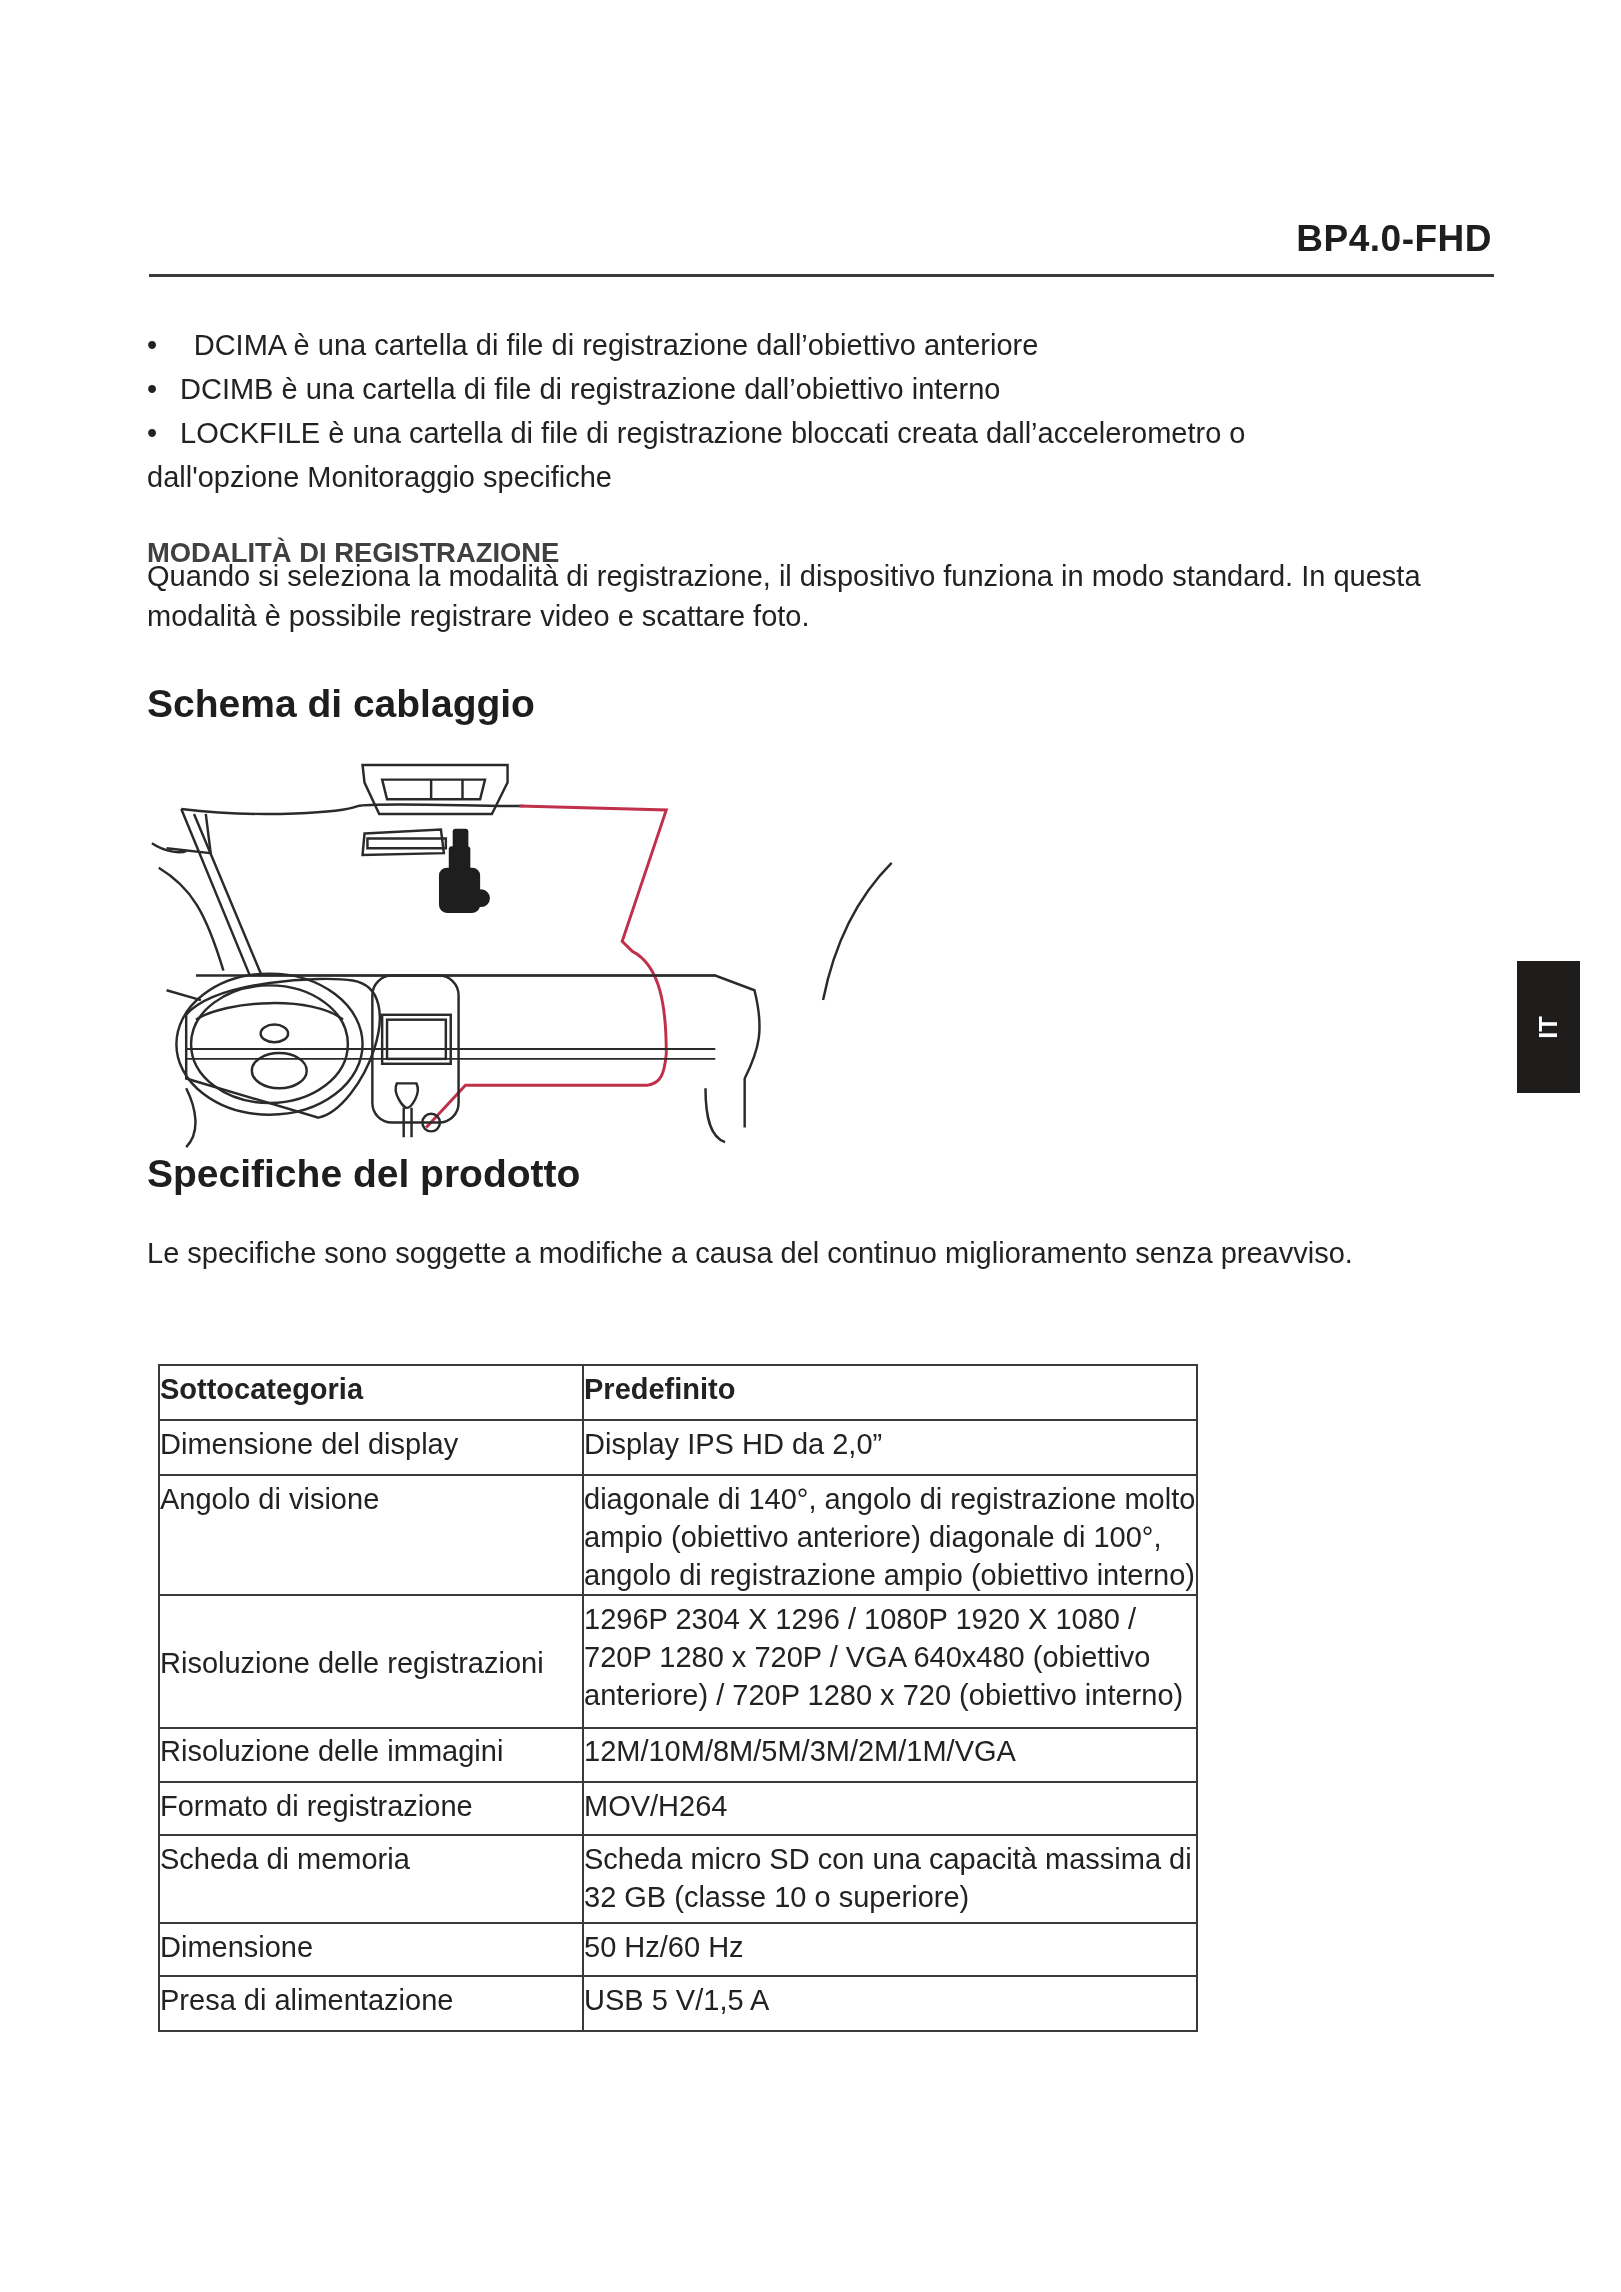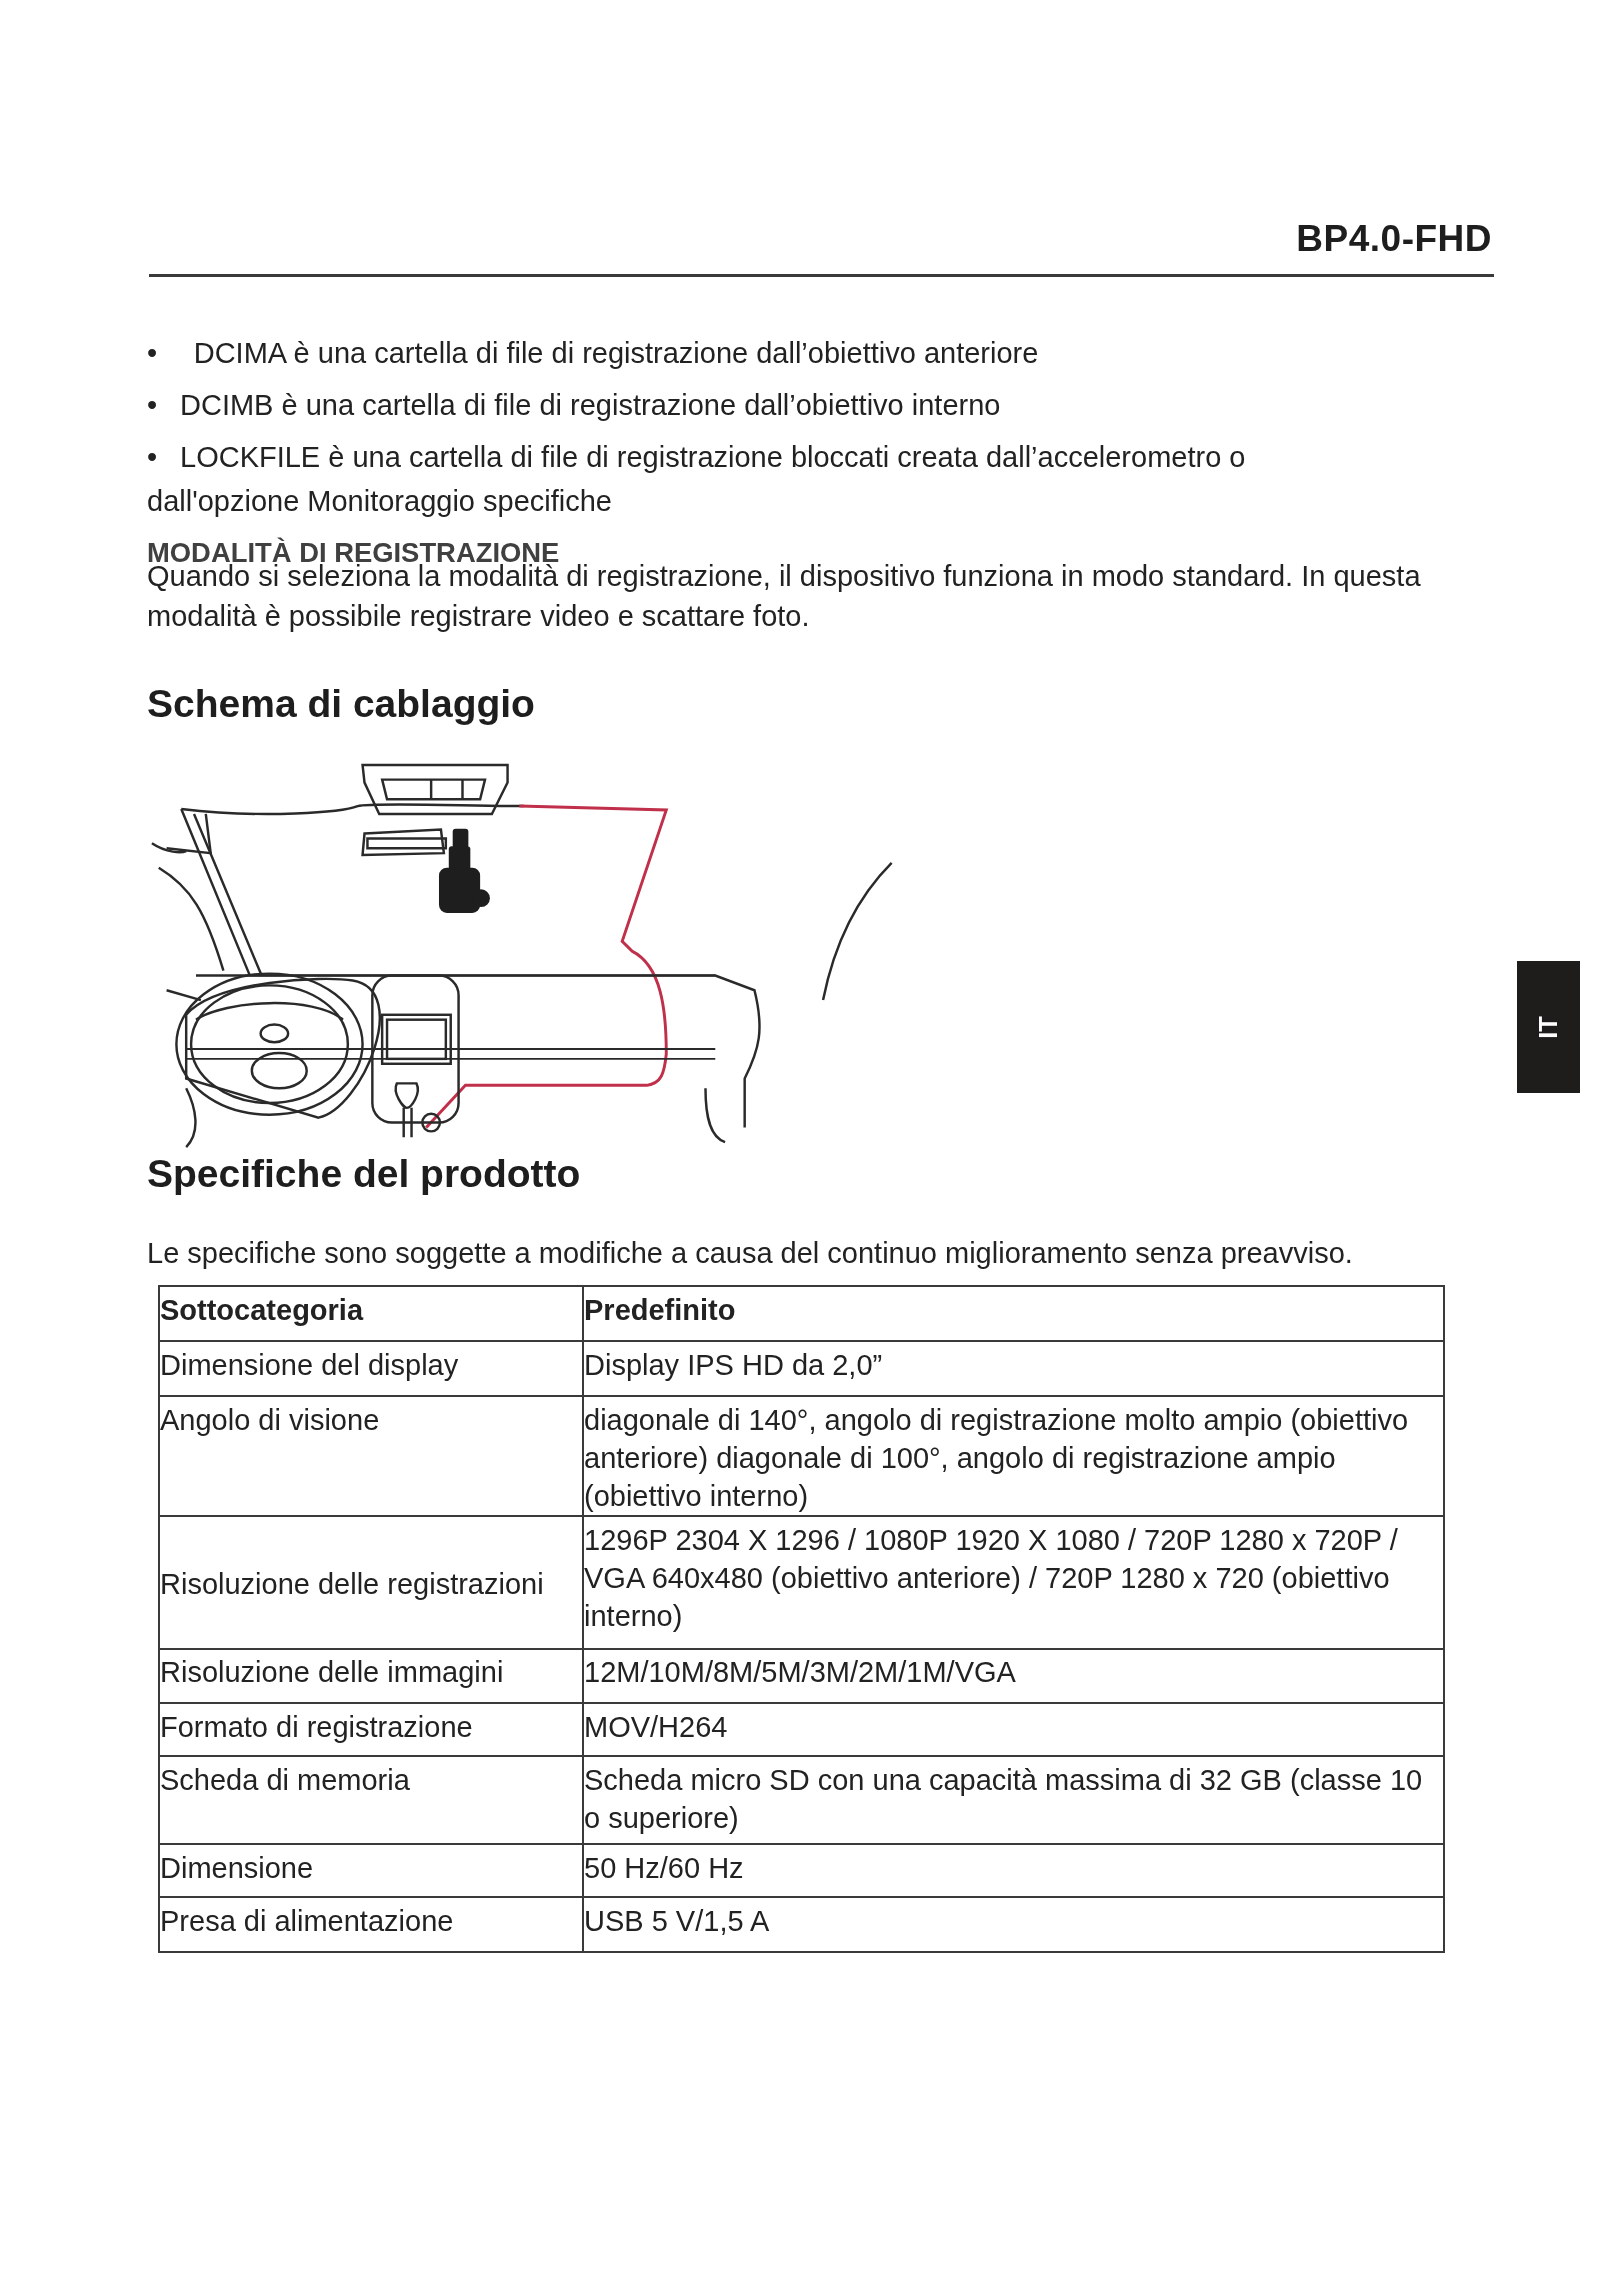--- a/index.html
+++ b/index.html
@@ -4,37 +4,37 @@
 <style>
   html, body { margin: 0; padding: 0; background: #ffffff; }
   body { width: 1621px; height: 2293px; position: relative; overflow: hidden;
          font-family: "Liberation Sans", sans-serif; color: #222222; }
 
   .model-title { position: absolute; left: 1176px; top: 218px; width: 316px; text-align: right;
                  font-size: 37px; font-weight: bold; color: #1e1e1e; letter-spacing: 0.5px; }
   .header-rule { position: absolute; left: 149px; top: 274px; width: 1345px; height: 2.9px; background: #3a3a3a; }
 
   .bullets { position: absolute; left: 147px; top: 323px; width: 1274px; font-size: 29px; line-height: 44px; }
-  .bullet-item { position: relative; margin-top: 8px; }
+  .bullet-item { position: relative; }
   .bullet-item .dot { display: inline-block; width: 33px; }
   .bullet-item.first .txt { padding-left: 13.7px; }
   .bullet-cont { }
 
   .section-small { position: absolute; left: 147px; top: 537px; font-size: 27.4px; font-weight: bold; color: #404040; }
   .para { position: absolute; left: 147px; top: 556px; width: 1313px; font-size: 29px; line-height: 40px; }
 
   .h2 { position: absolute; left: 147px; font-size: 39px; font-weight: bold; color: #1e1e1e; }
   .h2.wiring { top: 682px; }
   .h2.specs { top: 1152px; }
 
   .diagram { position: absolute; left: 147px; top: 755px; width: 921px; height: 402px; }
 
   .note { position: absolute; left: 147px; top: 1237px; font-size: 29px; }
 
-  .spec-table { position: absolute; left: 158px; top: 1285px; width: 1287px;
+  .spec-table { position: absolute; left: 158px; top: 1364px; width: 1040px;
                 border-collapse: collapse; font-size: 29px; }
   .spec-table td { border: 2.9px solid #3a3a3a; vertical-align: top; padding: 3.9px 0 0 0; line-height: 38px; }
   .spec-table td.c1 { width: 422px; }
   .spec-table tr.hdr td { font-weight: bold; height: 49px; }
   .spec-table td.mid { vertical-align: middle; }
 
   .lang-tab { position: absolute; left: 1517px; top: 961px; width: 63px; height: 132px; background: #1f1c1c;
               display: flex; align-items: center; justify-content: center; }
   .lang-tab span { color: #ffffff; font-weight: bold; font-size: 25.5px; transform: rotate(-90deg); display: inline-block; }
 </style>

